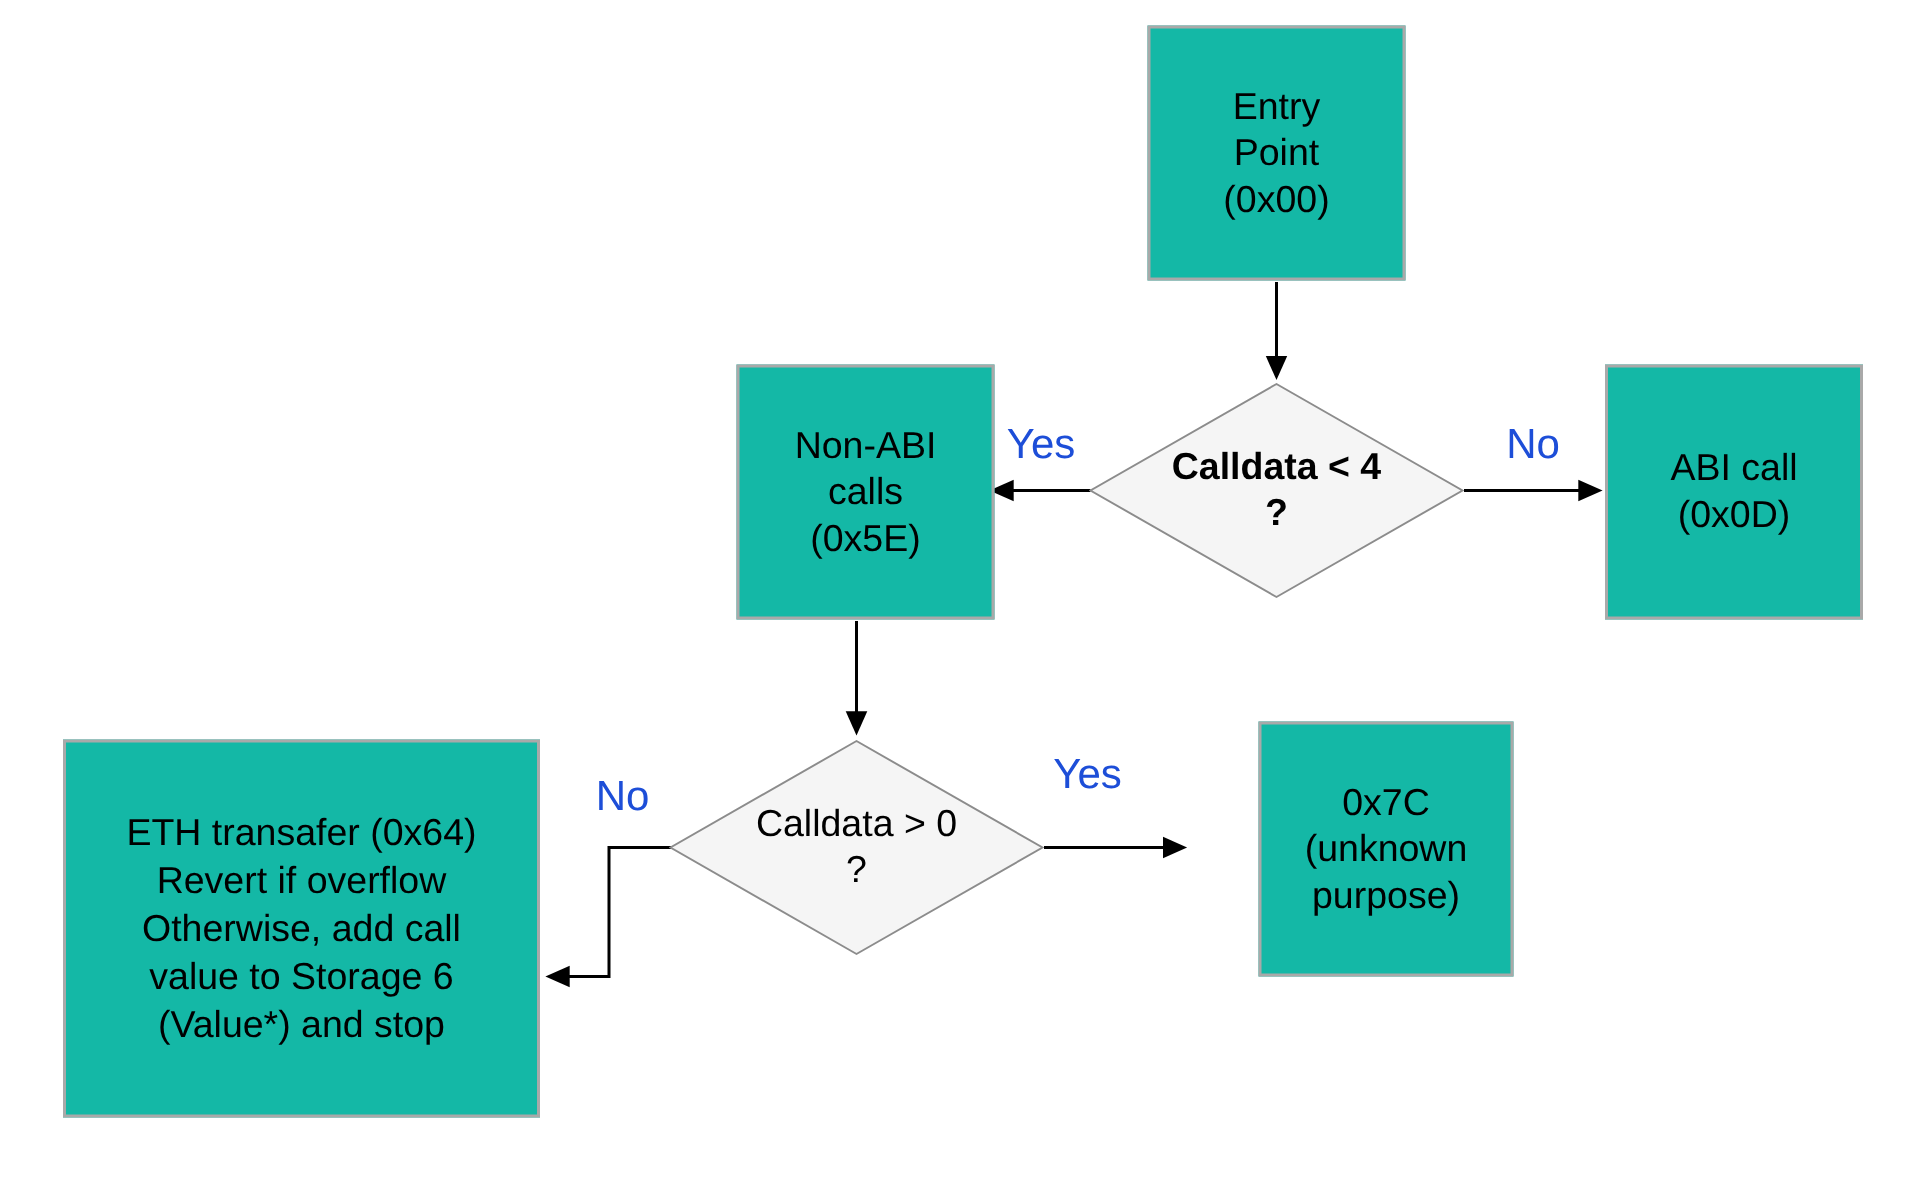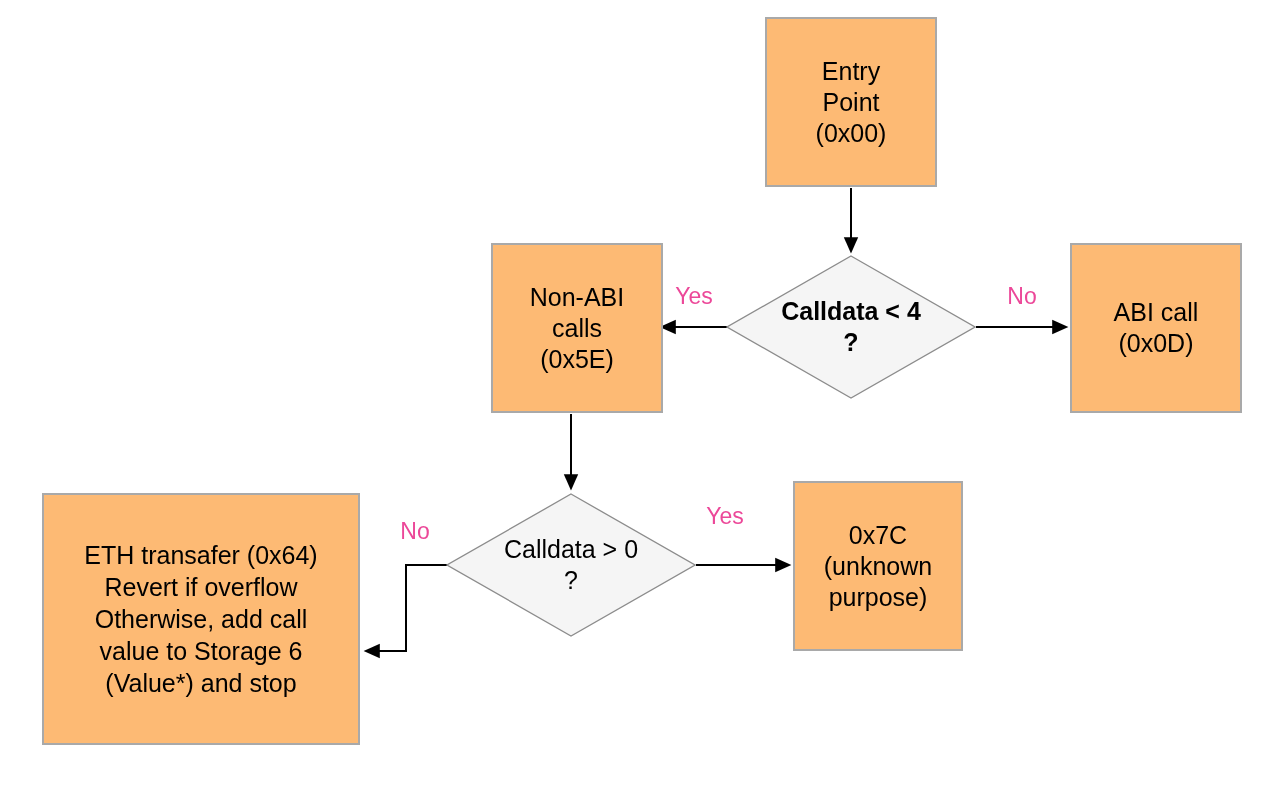--- a/index.html
+++ b/index.html
@@ -25,21 +25,21 @@
     display: flex;
     align-items: center;
     justify-content: center;
     text-align: center;
     color: #000000;
     font-size: 25px;
     line-height: 31px;
   }
 
   .rect {
-    background: #fdba74;
+    background: #14b8a6;
     border: 2px solid #a9a9a9;
   }
 
   .diamond { background: transparent; border: none; }
 
   .diamond svg {
     position: absolute;
     left: 0; top: 0;
     width: 100%; height: 100%;
   }
@@ -48,32 +48,32 @@
     position: relative;
     white-space: pre-line;
     padding: 0 6px;
   }
 
   .eth-label { line-height: 32px; text-align: center; }
 
   .edge-label {
     position: absolute;
     transform: translate(-50%, -50%);
-    font-size: 23px;
-    color: #ec4899;
+    font-size: 28px;
+    color: #1d4ed8;
     white-space: nowrap;
   }
 
   
   #n-entry    { left: 765px;  top: 17px;  width: 172px; height: 170px; }
   #n-d1       { left: 726px;  top: 255px; width: 250px; height: 144px; font-weight: bold; }
   #n-nonabi   { left: 491px;  top: 243px; width: 172px; height: 170px; }
   #n-abi      { left: 1070px; top: 243px; width: 172px; height: 170px; }
   #n-d2       { left: 446px;  top: 493px; width: 250px; height: 144px; align-items: center; }
-  #n-unknown  { left: 793px;  top: 481px; width: 170px; height: 170px; }
+  #n-unknown  { left: 839px;  top: 481px; width: 170px; height: 170px; }
   #n-eth      { left: 42px;   top: 493px; width: 318px; height: 252px; }
 
   #lbl-d1-yes { left: 694px;  top: 296px; }
   #lbl-d1-no  { left: 1022px; top: 296px; }
   #lbl-d2-yes { left: 725px;  top: 516px; }
   #lbl-d2-no  { left: 415px;  top: 531px; }
 </style>
 </head>
 <body>
 

